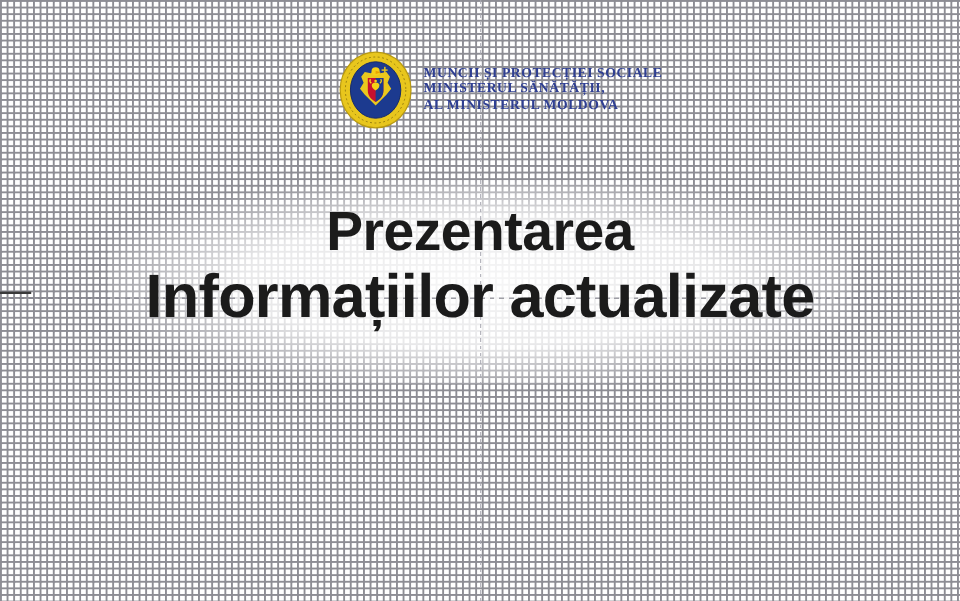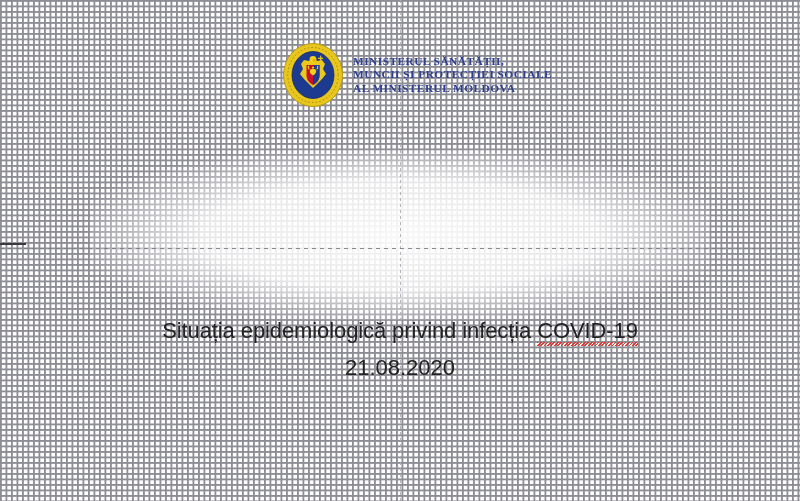--- a/index.html
+++ b/index.html
@@ -204,25 +204,25 @@
 
       <path d="M24.5 23 h13 v10.5 c0 5 -3.4 7.8 -6.5 9.4 c-3.1 -1.6 -6.5 -4.4 -6.5 -9.4 Z" fill="#c8102e"></path>
       <path d="M31 23 h6.5 v10.5 c0 5 -3.4 7.8 -6.5 9.4 Z" fill="#1c3a8f"></path>
 
       <path d="M28 28 q3 -2.4 6 0 q1 3.2 -3 5.4 q-4 -2.2 -3 -5.4 Z" fill="#f5d017"></path>
       <path d="M27.4 27.4 q-2 -2 -0.6 -3.4 M34.6 27.4 q2 -2 0.6 -3.4" stroke="#f5d017" stroke-width="1.1" fill="none"></path>
       <circle cx="31" cy="25.6" r="1.1" fill="#f5d017"></circle>
     </svg>
 
     <div class="ministry-lines">
+      <div class="m-line">MUNCII ȘI PROTECȚIEI SOCIALE</div>
       <div class="m-line">MINISTERUL SĂNĂTĂȚII,</div>
-      <div class="m-line">MUNCII ȘI PROTECȚIEI SOCIALE</div>
       <div class="m-line">AL MINISTERUL MOLDOVA</div>
     </div>
   </div>
 
-
-  <div class="subtitle-block">
-    <div class="subtitle-line"><span>Situația epidemiologică privind infecția </span><span class="spellcheck">COVID-19</span></div>
-    <div class="date-line">21.08.2020</div>
+  <div class="title-block">
+    <div class="title-line-1">Prezentarea</div>
+    <div class="title-line-2">Informațiilor actualizate</div>
   </div>
 
+
 </div>
 
 </body></html>

